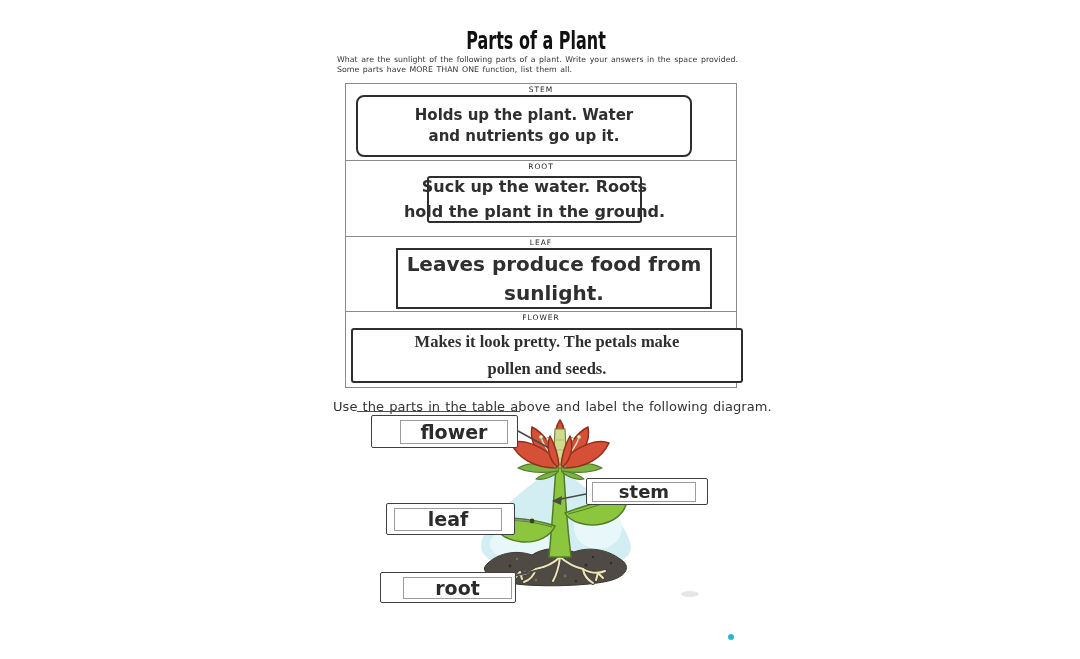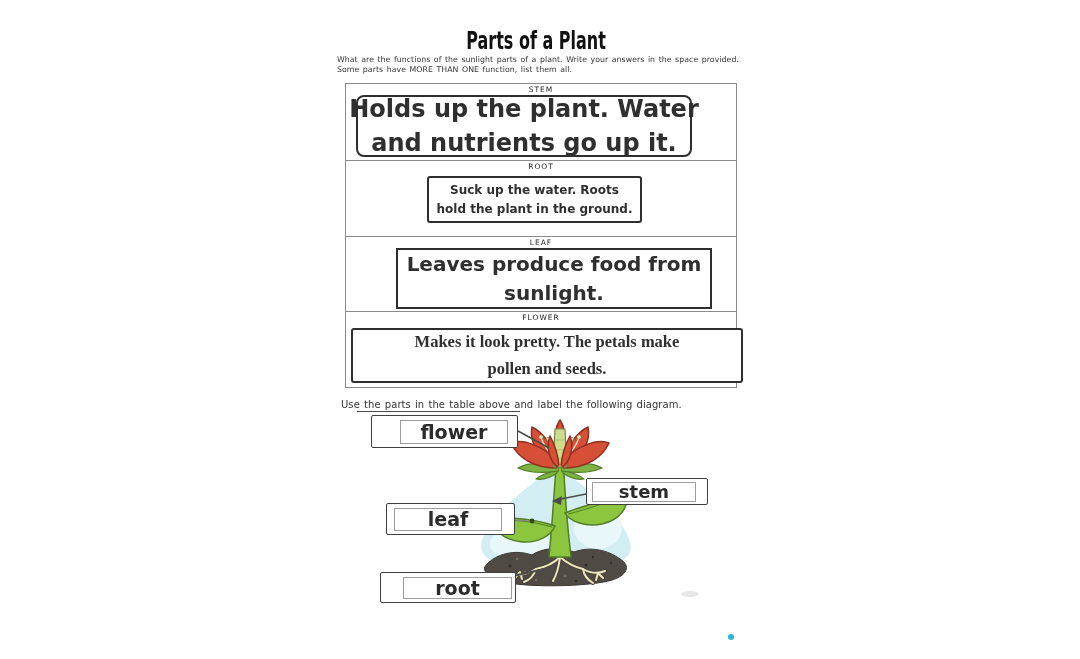--- a/index.html
+++ b/index.html
@@ -35,30 +35,30 @@
     font-size:7.5px;letter-spacing:1px;color:#222;white-space:pre;
   }
   .answer-box{
     position:absolute;display:flex;align-items:center;justify-content:center;
     border:2px solid var(--box-border,#2e2e2e);background:#fff;box-sizing:border-box;
   }
   .answer-text{
     white-space:pre;text-align:center;font-weight:bold;color:var(--ink,#2f2f2f);
   }
   .box-stem{left:10px;top:11px;width:336px;height:62px;border-radius:8px;}
-  .box-stem .answer-text{font-size:24px;line-height:1.42;}
+  .box-stem .answer-text{font-size:15px;line-height:1.42;}
   .box-root{left:81px;top:15px;width:215px;height:47px;border-radius:3px;}
-  .box-root .answer-text{font-size:12px;line-height:1.55;}
+  .box-root .answer-text{font-size:16px;line-height:1.55;}
   .box-leaf{left:50px;top:11px;width:316px;height:61px;border-radius:0;}
   .box-leaf .answer-text{font-size:20px;line-height:1.45;}
   .box-flower{left:5px;top:16px;width:392px;height:55px;border-radius:3px;}
   .box-flower .answer-text{font-size:16.5px;line-height:1.6;font-family:Liberation Serif, serif;}
   
   .diagram-instruction{
-    position:absolute;left:341px;top:399px;font-size:10px;letter-spacing:0.05px;
+    position:absolute;left:333px;top:399px;font-size:13px;letter-spacing:0.05px;
     word-spacing:1px;color:#333;white-space:pre;
   }
   .instruction-underline{
     position:absolute;left:357px;top:411px;width:163px;height:1.2px;background:#4a4a4a;
   }
   .plant-svg{position:absolute;left:360px;top:410px;width:360px;height:200px;}
   
   .lbl{
     position:absolute;border:1.8px solid #3f3f3f;background:#fff;box-sizing:border-box;
     border-radius:2px;
@@ -101,21 +101,21 @@
   .connector-thick{stroke:var(--connector,#4a4a4a);stroke-width:2;fill:none;}
   .connector-thin{stroke:#8a8a8a;stroke-width:1.2;fill:none;}
   .smudge{fill:#dcdcdc;opacity:.7;}
 </style>
 </head>
 <body>
 
 <div class="screen">
 
   <div class="title">Parts of a Plant</div>
-  <div class="instructions">What are the functions of the sunlight parts of a plant. Write your answers in the space provided.
+  <div class="instructions">What are the sunlight of the following parts of a plant. Write your answers in the space provided.
 Some parts have MORE THAN ONE function, list them all.</div>
 
   <div class="ftable">
 
     <div class="frow frow-stem">
       <div class="part-label">STEM</div>
       <div class="answer-box box-stem">
         <div class="answer-text">Holds up the plant. Water
 and nutrients go up it.</div>
       </div>

